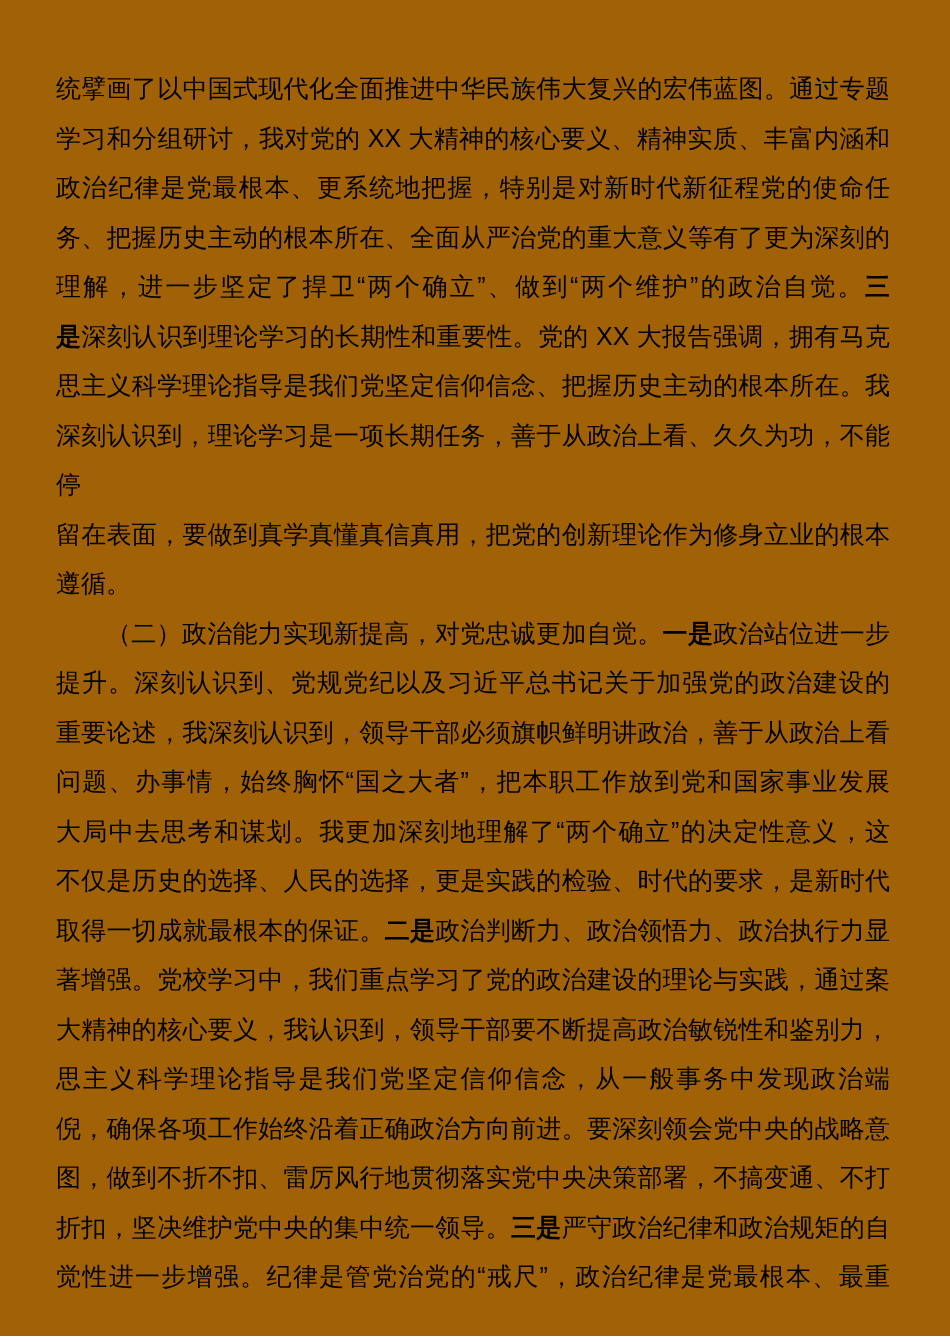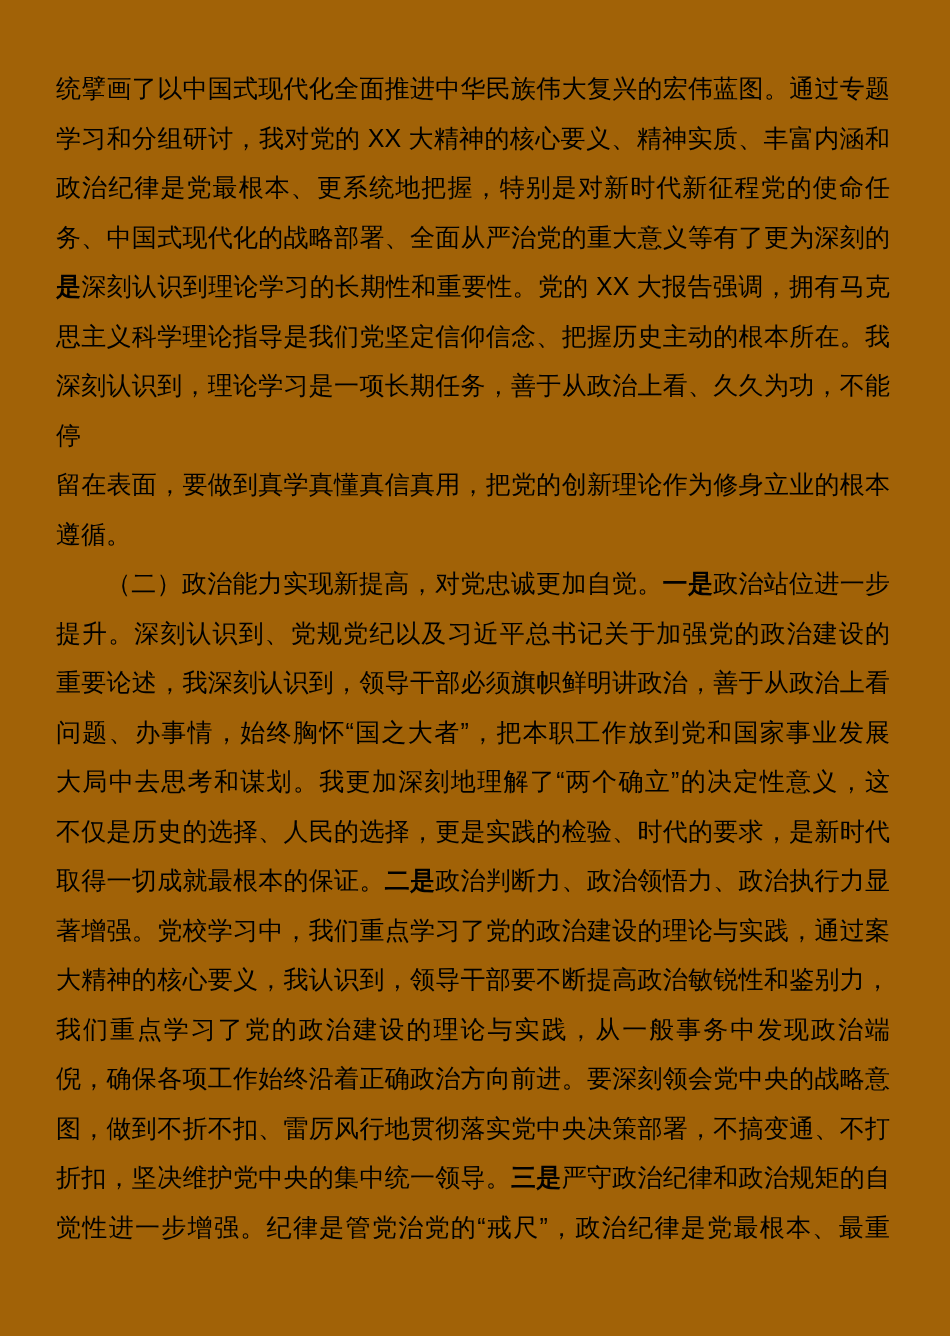--- a/index.html
+++ b/index.html
@@ -41,34 +41,35 @@
   }
 </style>
 </head>
 <body>
 
 <div class="page">
   <div class="text-block" id="doc-body">
       <div class="line justify"><span>统擘画了以中国式现代化全面推进中华民族伟大复兴的宏伟蓝图。通过专题</span></div>
       <div class="line justify"><span>学习和分组研讨，我对党的 XX 大精神的核心要义、精神实质、丰富内涵和</span></div>
       <div class="line justify"><span>政治纪律是党最根本、更系统地把握，特别是对新时代新征程党的使命任</span></div>
-      <div class="line justify"><span>务、中国式现代化的战略部署、全面从严治党的重大意义等有了更为深刻的</span></div>
+      <div class="line justify"><span>务、把握历史主动的根本所在、全面从严治党的重大意义等有了更为深刻的</span></div>
+      <div class="line justify"><span>理解，进一步坚定了捍卫“两个确立”、做到“两个维护”的政治自觉。</span><b>三</b></div>
       <div class="line justify"><b>是</b><span>深刻认识到理论学习的长期性和重要性。党的 XX 大报告强调，拥有马克</span></div>
       <div class="line justify"><span>思主义科学理论指导是我们党坚定信仰信念、把握历史主动的根本所在。我</span></div>
       <div class="line justify"><span>深刻认识到，理论学习是一项长期任务，善于从政治上看、久久为功，不能停</span></div>
       <div class="line justify"><span>留在表面，要做到真学真懂真信真用，把党的创新理论作为修身立业的根本</span></div>
       <div class="line"><span>遵循。</span></div>
       <div class="line justify indent"><span>（二）政治能力实现新提高，对党忠诚更加自觉。</span><b>一是</b><span>政治站位进一步</span></div>
       <div class="line justify"><span>提升。深刻认识到、党规党纪以及习近平总书记关于加强党的政治建设的</span></div>
       <div class="line justify"><span>重要论述，我深刻认识到，领导干部必须旗帜鲜明讲政治，善于从政治上看</span></div>
       <div class="line justify"><span>问题、办事情，始终胸怀“国之大者”，把本职工作放到党和国家事业发展</span></div>
       <div class="line justify"><span>大局中去思考和谋划。我更加深刻地理解了“两个确立”的决定性意义，这</span></div>
       <div class="line justify"><span>不仅是历史的选择、人民的选择，更是实践的检验、时代的要求，是新时代</span></div>
       <div class="line justify"><span>取得一切成就最根本的保证。</span><b>二是</b><span>政治判断力、政治领悟力、政治执行力显</span></div>
       <div class="line justify"><span>著增强。党校学习中，我们重点学习了党的政治建设的理论与实践，通过案</span></div>
       <div class="line justify"><span>大精神的核心要义，我认识到，领导干部要不断提高政治敏锐性和鉴别力，</span></div>
-      <div class="line justify"><span>我们重点学习了党的政治建设的理论与实践，从一般事务中发现政治端</span></div>
+      <div class="line justify"><span>思主义科学理论指导是我们党坚定信仰信念，从一般事务中发现政治端</span></div>
       <div class="line justify"><span>倪，确保各项工作始终沿着正确政治方向前进。要深刻领会党中央的战略意</span></div>
       <div class="line justify"><span>图，做到不折不扣、雷厉风行地贯彻落实党中央决策部署，不搞变通、不打</span></div>
       <div class="line justify"><span>折扣，坚决维护党中央的集中统一领导。</span><b>三是</b><span>严守政治纪律和政治规矩的自</span></div>
       <div class="line justify"><span>觉性进一步增强。纪律是管党治党的“戒尺”，政治纪律是党最根本、最重</span></div>
     </div>
 </div>
 
 </body></html>

